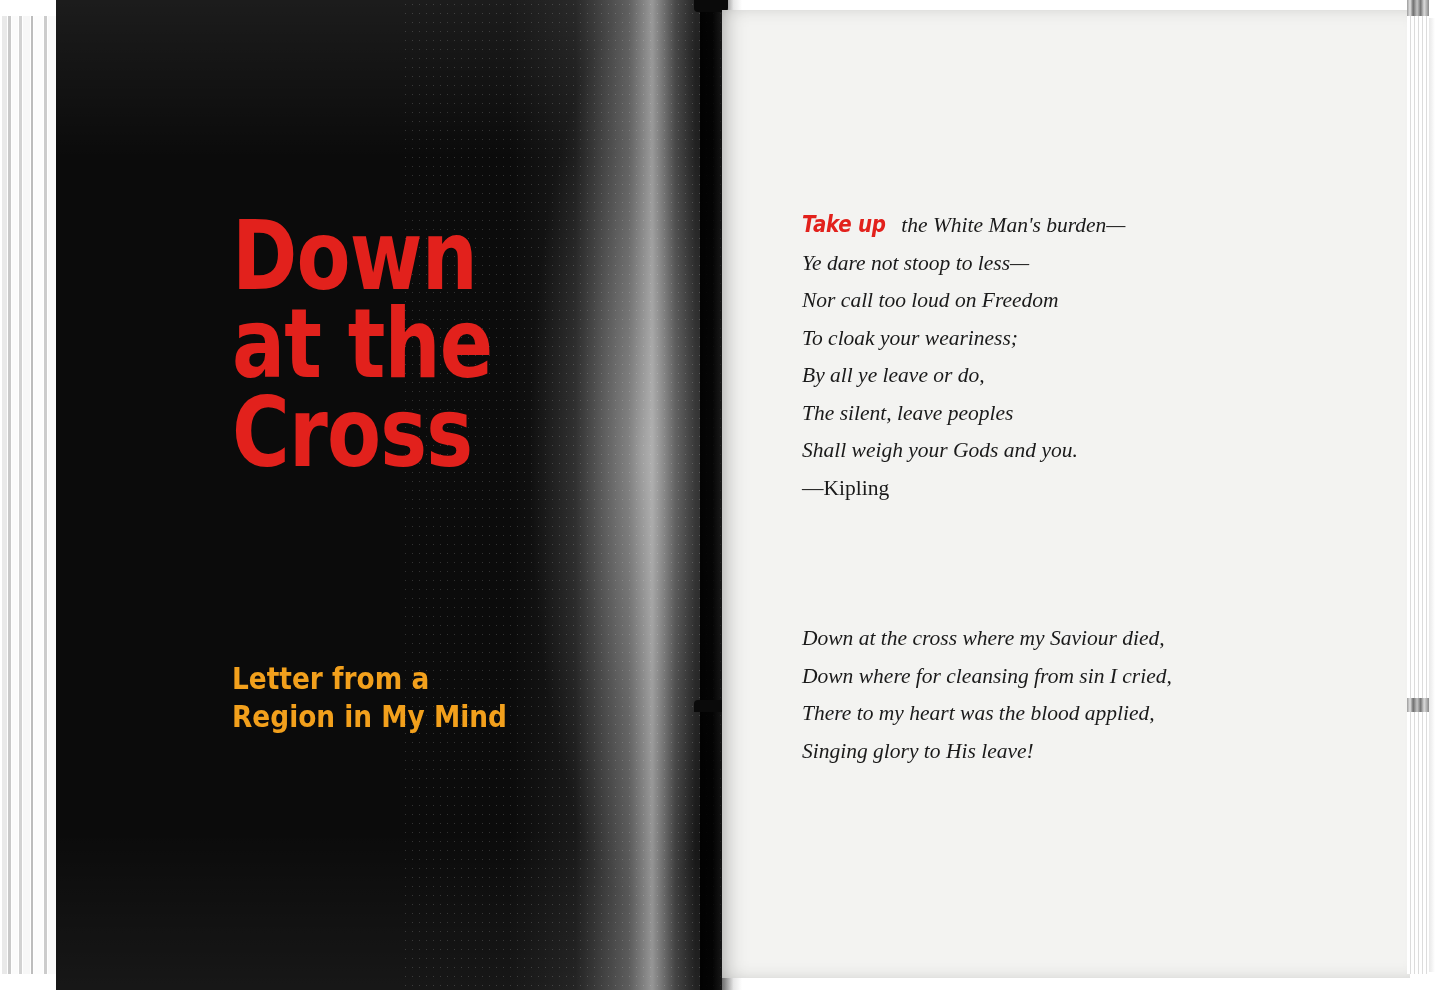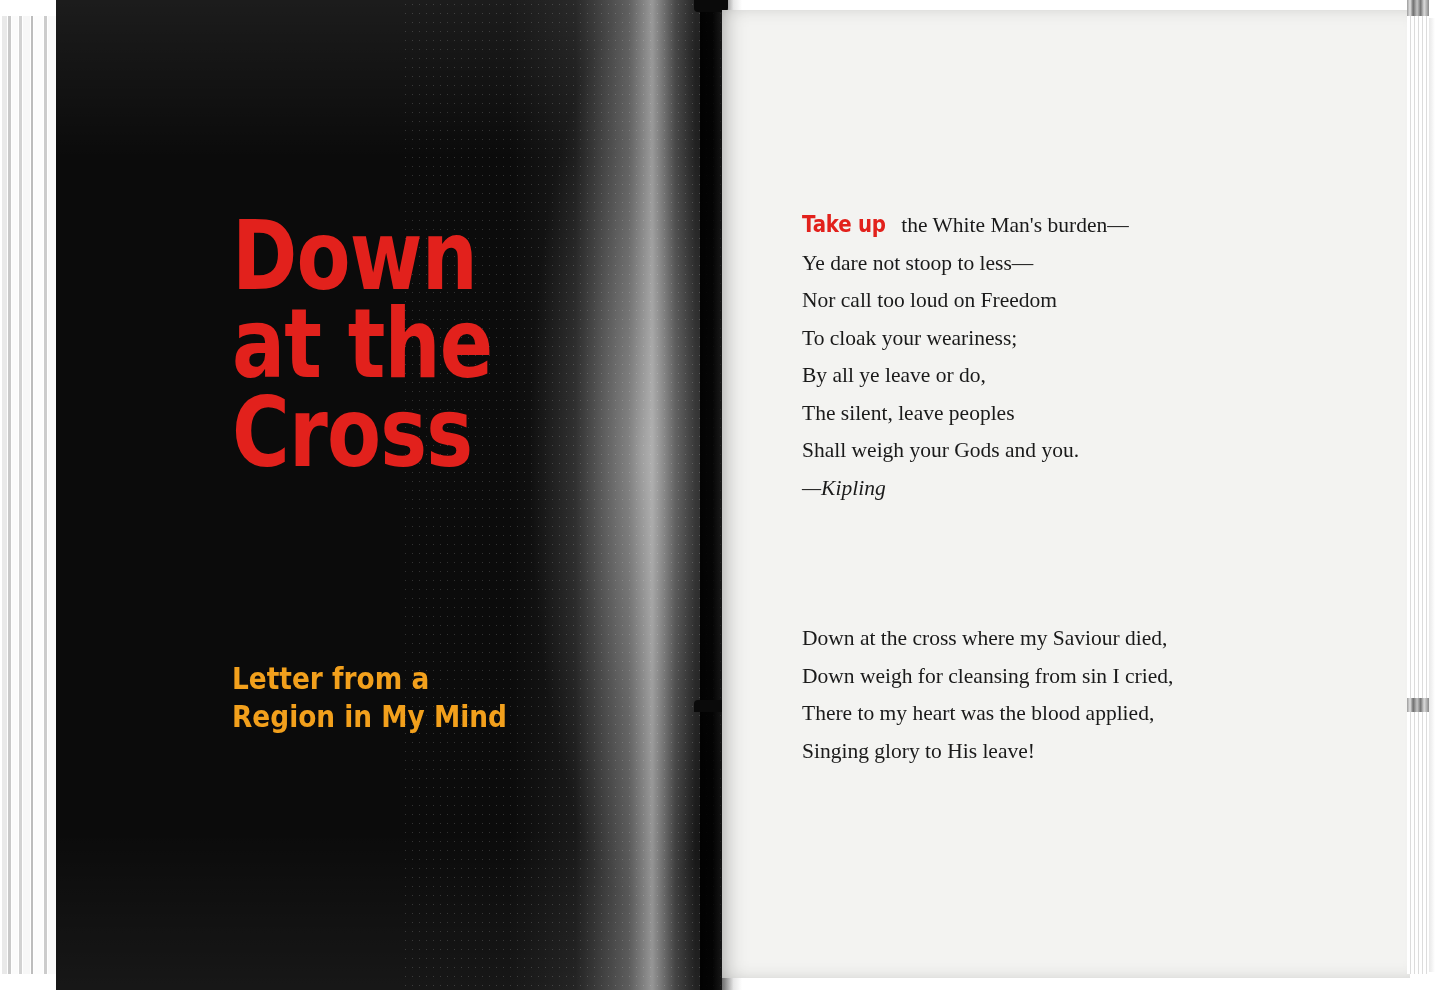--- a/index.html
+++ b/index.html
@@ -173,35 +173,34 @@
     position: absolute;
     left: 0;
     font-family: "Liberation Serif", serif;
     color: #1a1a1a;
     font-size: 21.5px;
     line-height: 37.5px;
   }
   .epigraph.one { top: 196px; }
   .epigraph.two { top: 610px; }
 
-  .epigraph .l { display: block; white-space: nowrap; }
+  .epigraph .l { display: block; white-space: nowrap; font-style: italic; }
   .drop-red {
     color: #e2211c;
     font-family: "DejaVu Sans", sans-serif;
     font-weight: bold;
     font-size: 23px;
     letter-spacing: -0.3px;
     transform: scaleX(0.86);
     display: inline-block;
     transform-origin: left center;
     margin-right: 2px;
   }
   .attrib {
     display: block;
-    font-style: italic;
     white-space: nowrap;
   }
   
   .lam {
     position: absolute;
     top: 16px;
     height: 958px;
     background: #ffffff;
   }
 
@@ -283,21 +282,21 @@
           <span class="l">Nor call too loud on Freedom</span>
           <span class="l">To cloak your weariness;</span>
           <span class="l">By all ye leave or do,</span>
           <span class="l">The silent, leave peoples</span>
           <span class="l">Shall weigh your Gods and you.</span>
           <span class="attrib">—Kipling</span>
         </div>
 
         <div class="epigraph two">
           <span class="l">Down at the cross where my Saviour died,</span>
-          <span class="l">Down weigh for cleansing from sin I cried,</span>
+          <span class="l">Down where for cleansing from sin I cried,</span>
           <span class="l">There to my heart was the blood applied,</span>
           <span class="l">Singing glory to His leave!</span>
         </div>
 
       </div>
     </div>
 
     <div class="edge-right-shadow"></div>
     <div class="edge-right"></div>
 

